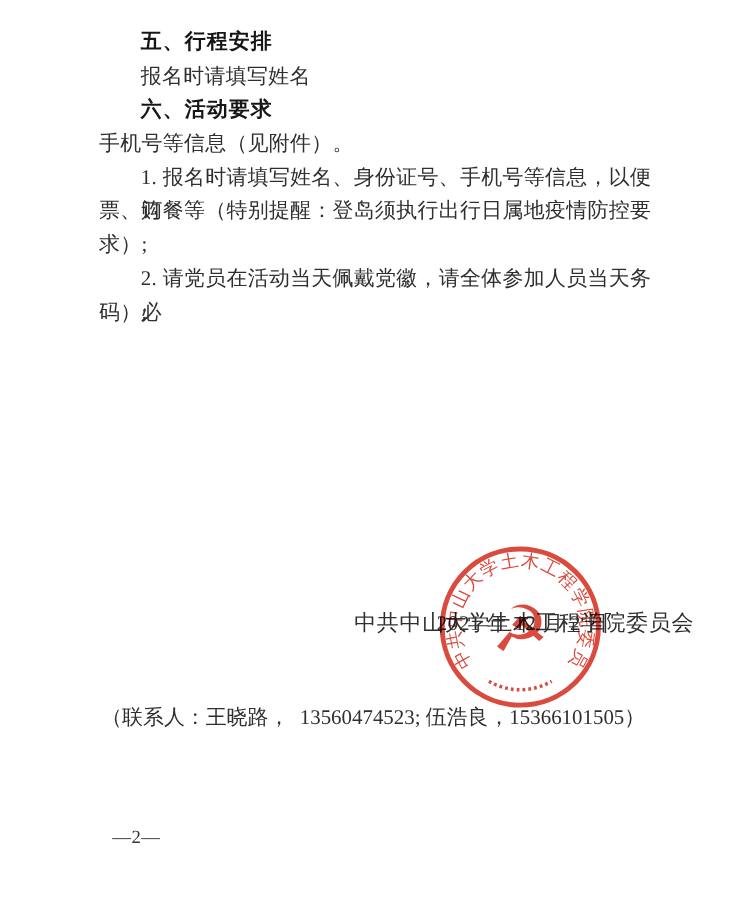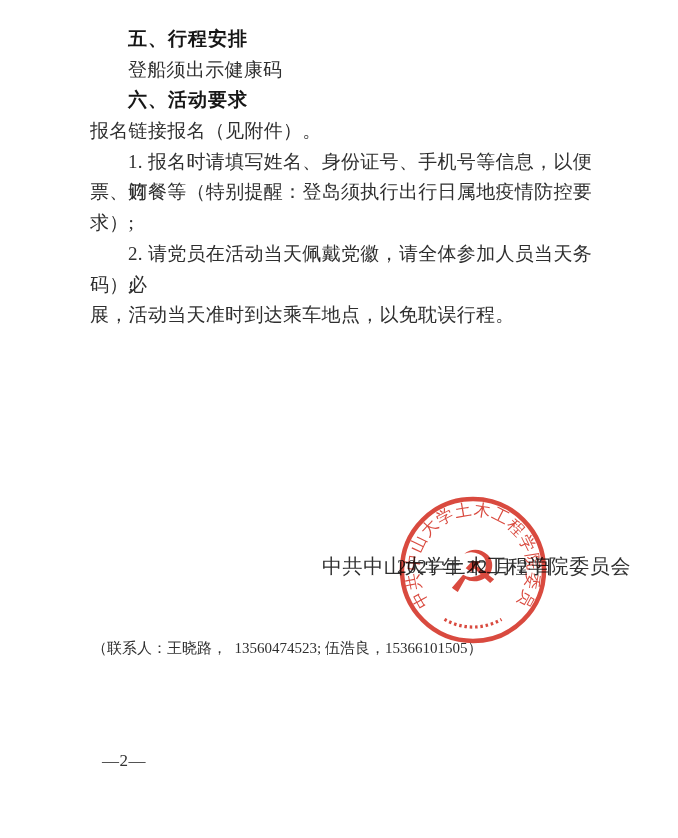--- a/index.html
+++ b/index.html
@@ -58,21 +58,21 @@
     top: 554px;
     font-size: 19px;
     letter-spacing: 0.6px;
     color: #2f2f2f;
     white-space: pre;
   }
   .contact {
     position: absolute;
     left: 92px;
     top: 639px;
-    font-size: 15px;
+    font-size: 19px;
     color: #2f2f2f;
     white-space: pre;
   }
   .pagenum {
     position: absolute;
     left: 102px;
     top: 751px;
     font-size: 17px;
     letter-spacing: 0.5px;
     color: #333333;
@@ -87,29 +87,28 @@
     opacity: 0.92;
   }
 </style>
 </head>
 <body>
 
 <div class="page">
 
   <div class="body-text" id="lines-host">
       <div class="line bold indent">五、行程安排</div>
-      <div class="line indent">登船须出示健康码</div>
+      <div class="line indent">报名时请填写姓名</div>
       <div class="line bold indent">六、活动要求</div>
-      <div class="line">报名链接报名（见附件）。</div>
+      <div class="line">手机号等信息（见附件）。</div>
       <div class="line indent stretch">1. 报名时请填写姓名、身份证号、手机号等信息，以便购</div>
       <div class="line stretch">票、订餐等（特别提醒：登岛须执行出行日属地疫情防控要</div>
       <div class="line">求）;</div>
       <div class="line indent stretch">2. 请党员在活动当天佩戴党徽，请全体参加人员当天务必</div>
       <div class="line">码）;</div>
-      <div class="line">展，活动当天准时到达乘车地点，以免耽误行程。</div>
     </div>
 
   <div class="committee">中共中山大学土木工程学院委员会</div>
 
   <div class="date">2021 年 12 月 2 日</div>
 
   <svg class="seal" viewBox="0 0 156 156" aria-hidden="true">
     <circle cx="78" cy="78" r="71" fill="none" stroke="#d63a2e" stroke-width="4.5"></circle>
     <path id="sealTextPath" d="M 35.9 113.4 A 55 55 0 1 1 120.1 113.4" fill="none"></path>
     <text fill="#d63a2e" font-size="16.5" font-family="Liberation Serif, DejaVu Serif, serif">

